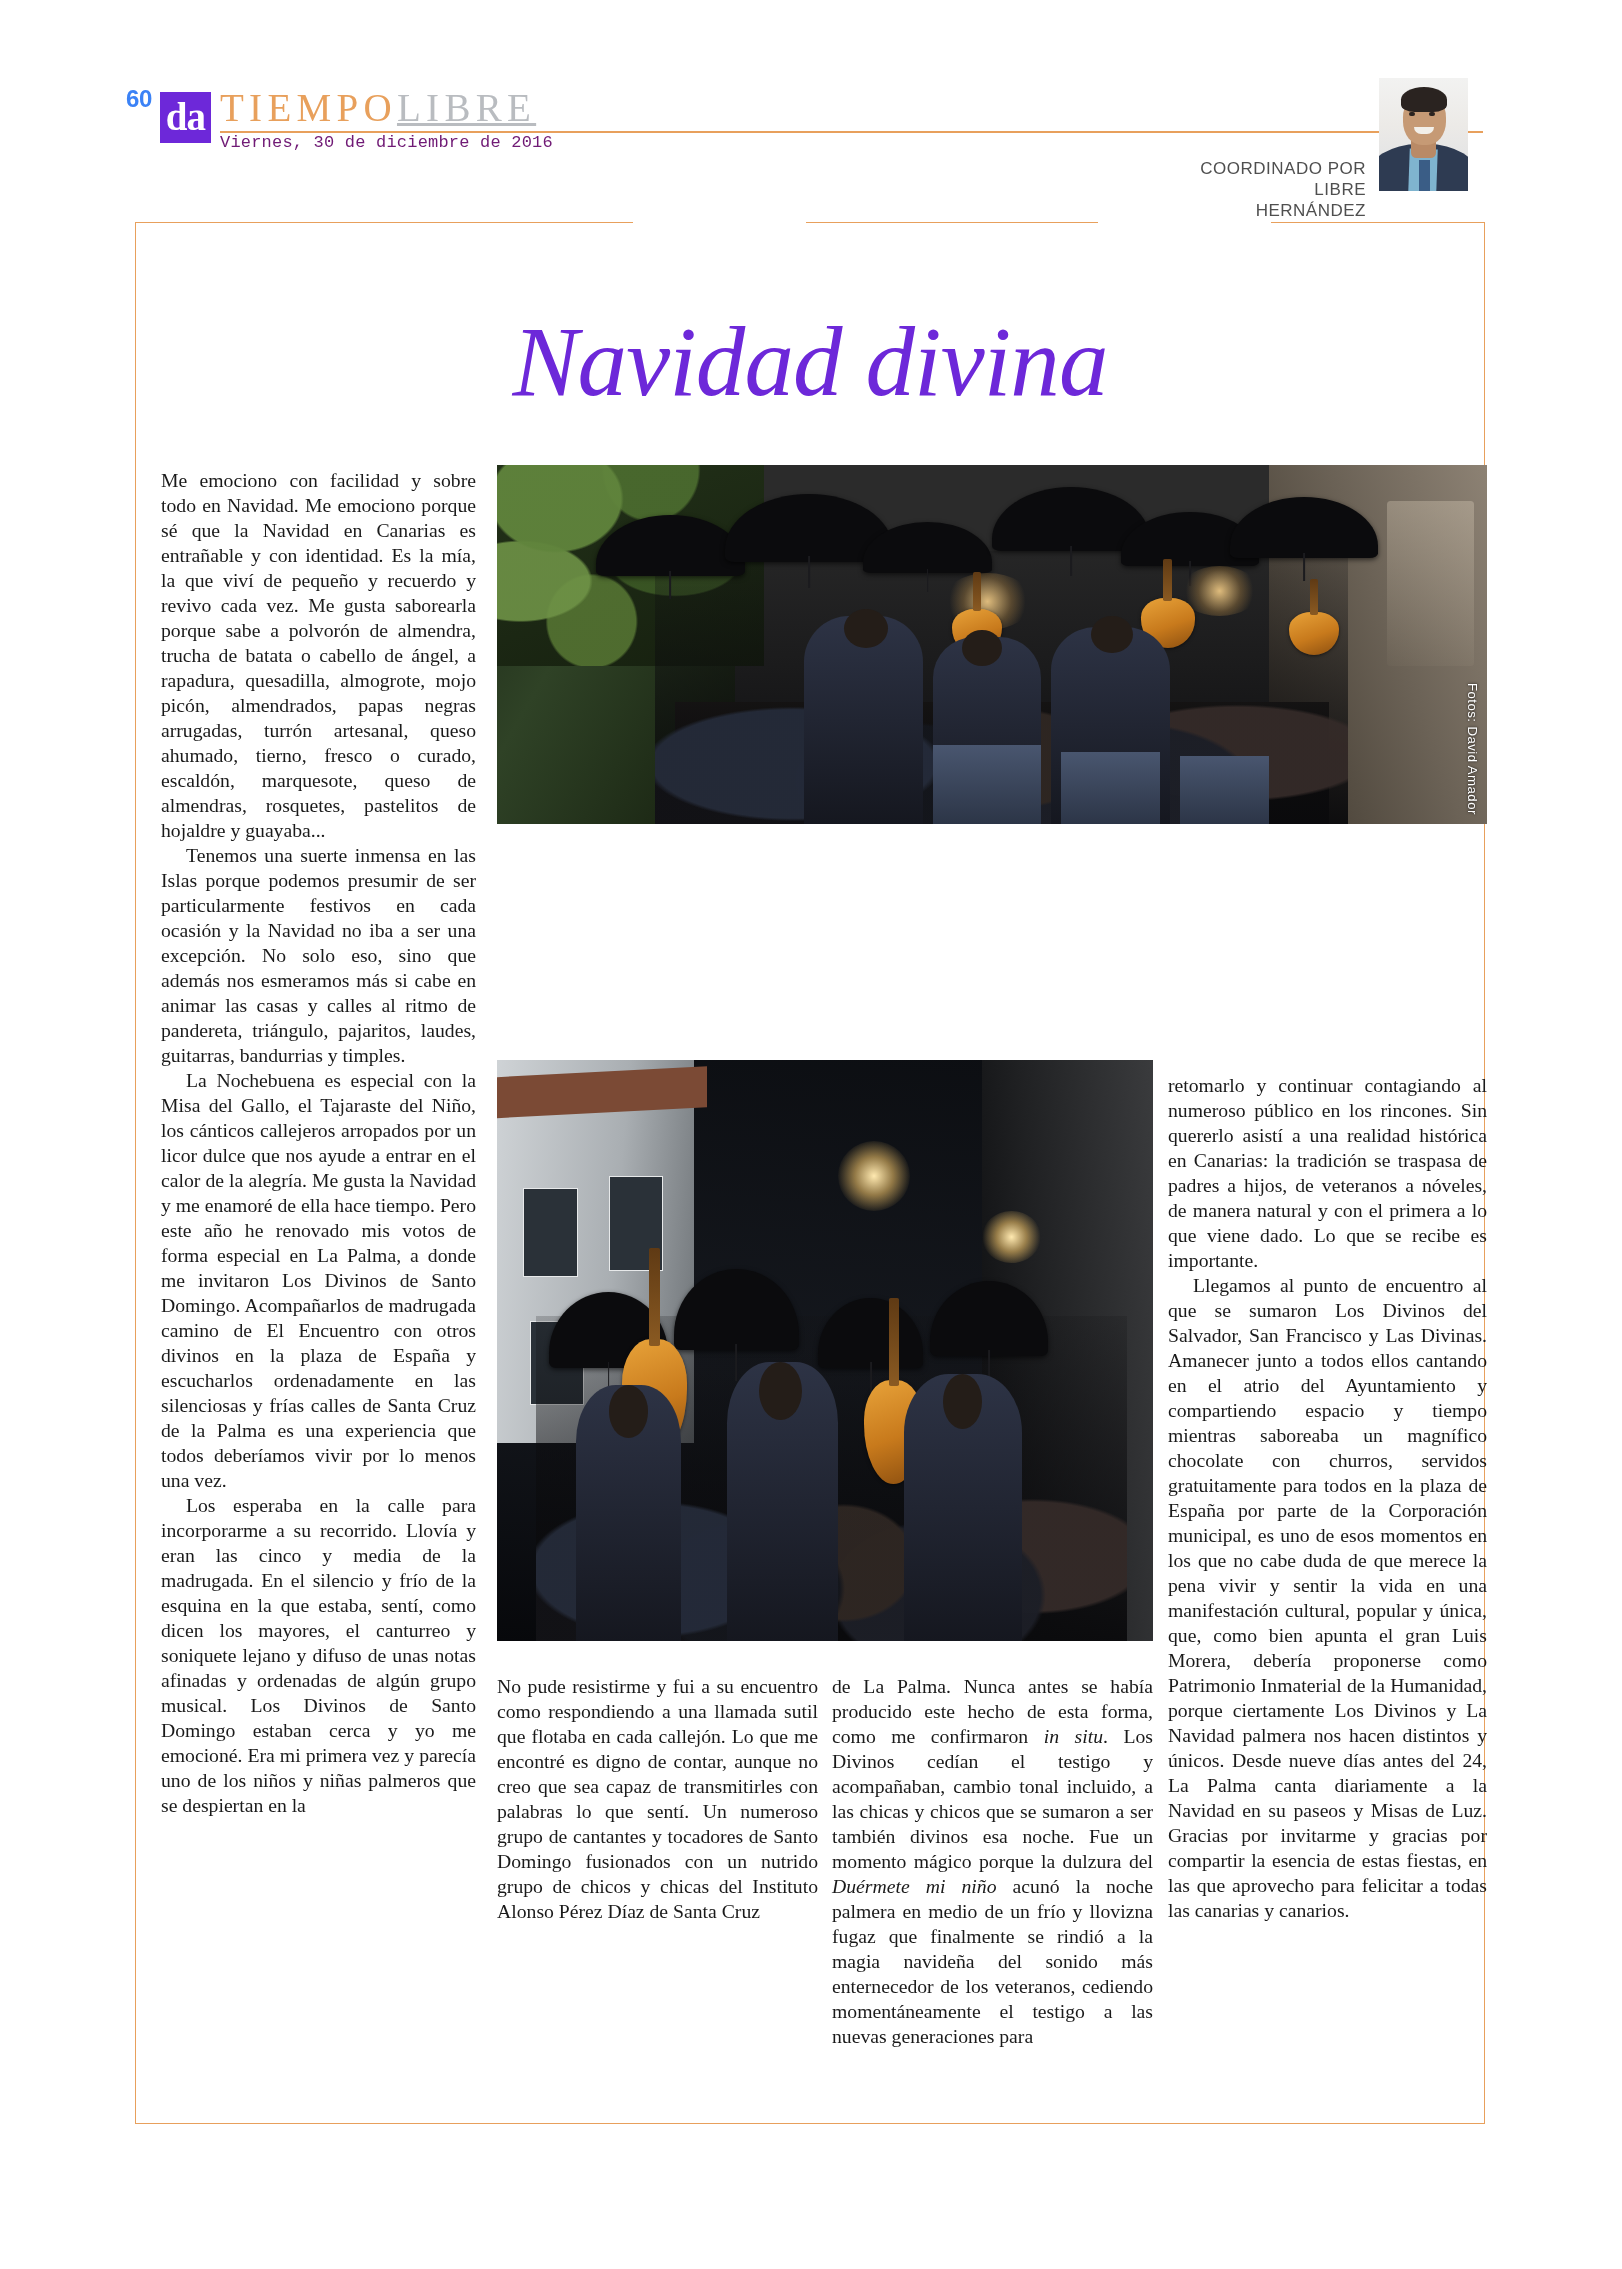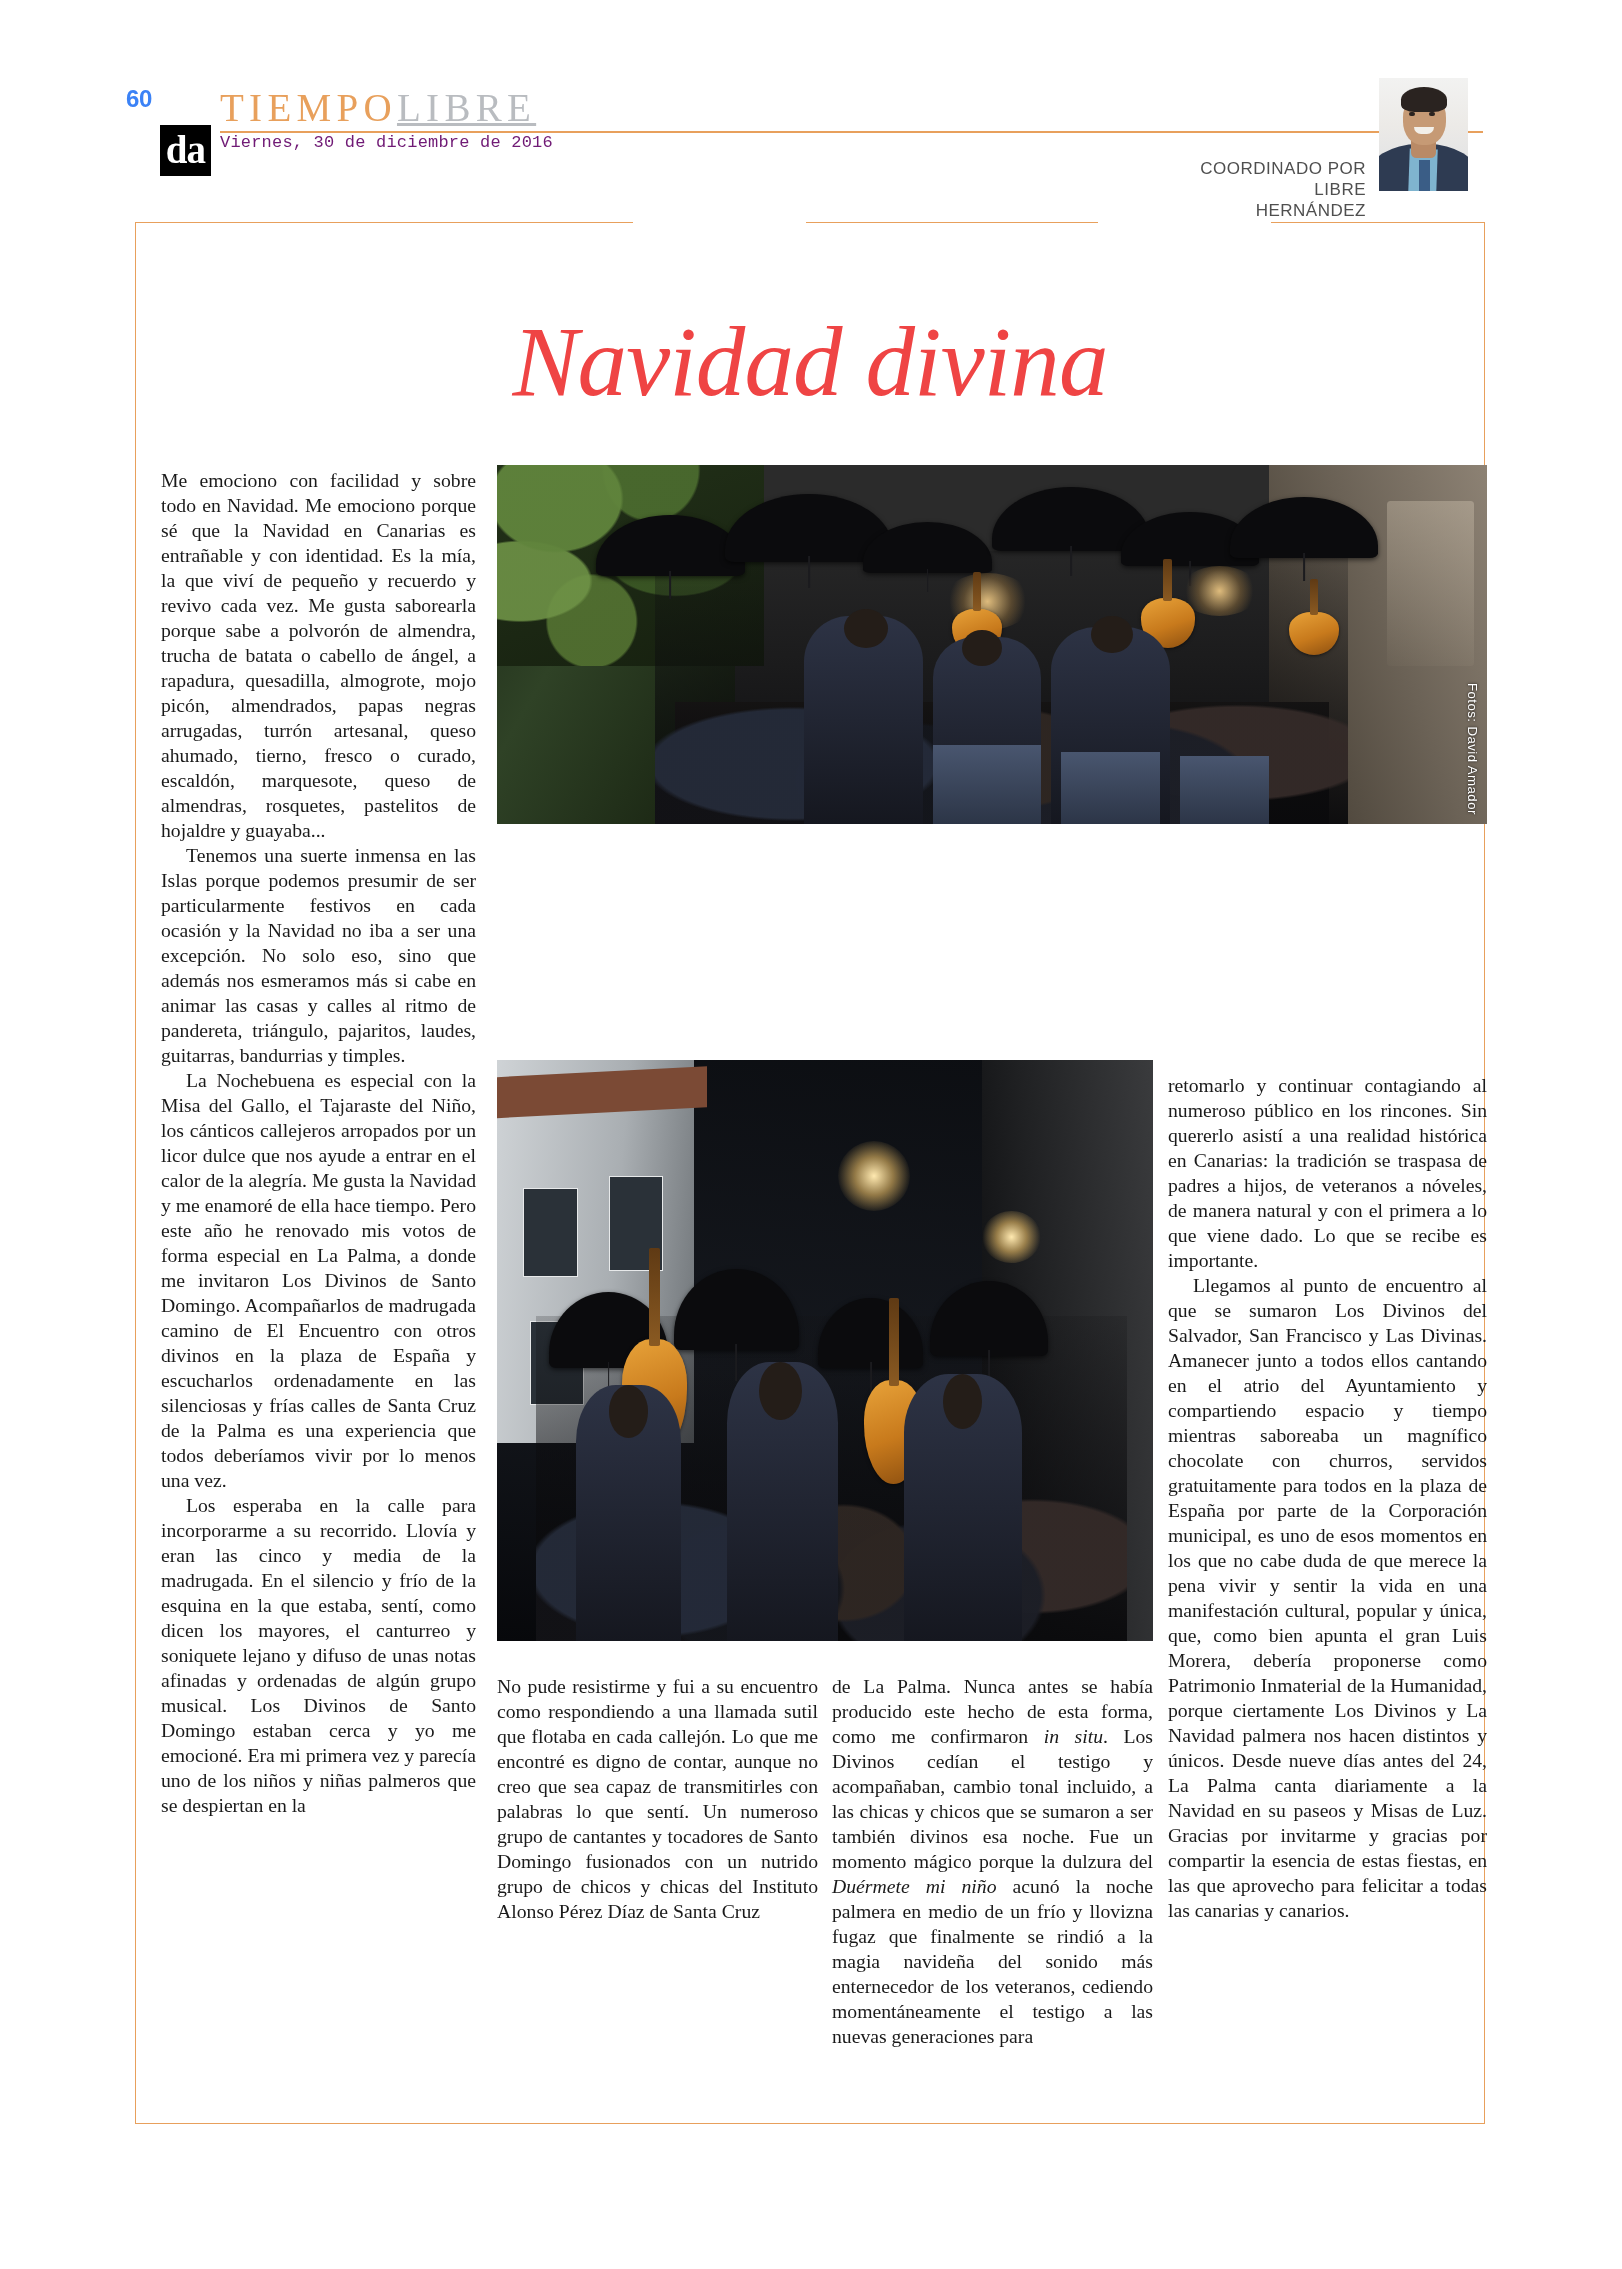--- a/index.html
+++ b/index.html
@@ -38,29 +38,28 @@
     font-size: 24px;
     color: #3b82f6;
     letter-spacing: -0.4px;
   }
   .logo-box {
     position: absolute;
     left: 160px;
     top: 92px;
     width: 51px;
     height: 51px;
-    background: #000000;
+    background: #6d28d9;
     color: #ffffff;
     font-family: "Liberation Serif", serif;
     font-weight: bold;
     font-size: 39px;
     line-height: 50px;
     text-align: center;
     letter-spacing: -0.9px;
-    margin-top: 33px;
   }
   .section-word {
     position: absolute;
     left: 220px;
     top: 85px;
     font-family: "Liberation Serif", serif;
     font-size: 39px;
     letter-spacing: 5.3px;
     white-space: nowrap;
   }
@@ -210,21 +209,21 @@
   .headline {
     position: absolute;
     left: 135px;
     width: 1350px;
     top: 309px;
     text-align: center;
     font-family: "Liberation Serif", serif;
     font-style: italic;
     font-size: 99px;
     line-height: 105px;
-    color: #ef4444;
+    color: #6d28d9;
     letter-spacing: -0.9px;
   }
 
   
   .col {
     position: absolute;
     font-family: "Liberation Serif", serif;
     font-size: 19.7px;
     line-height: 25px;
     text-align: justify;

